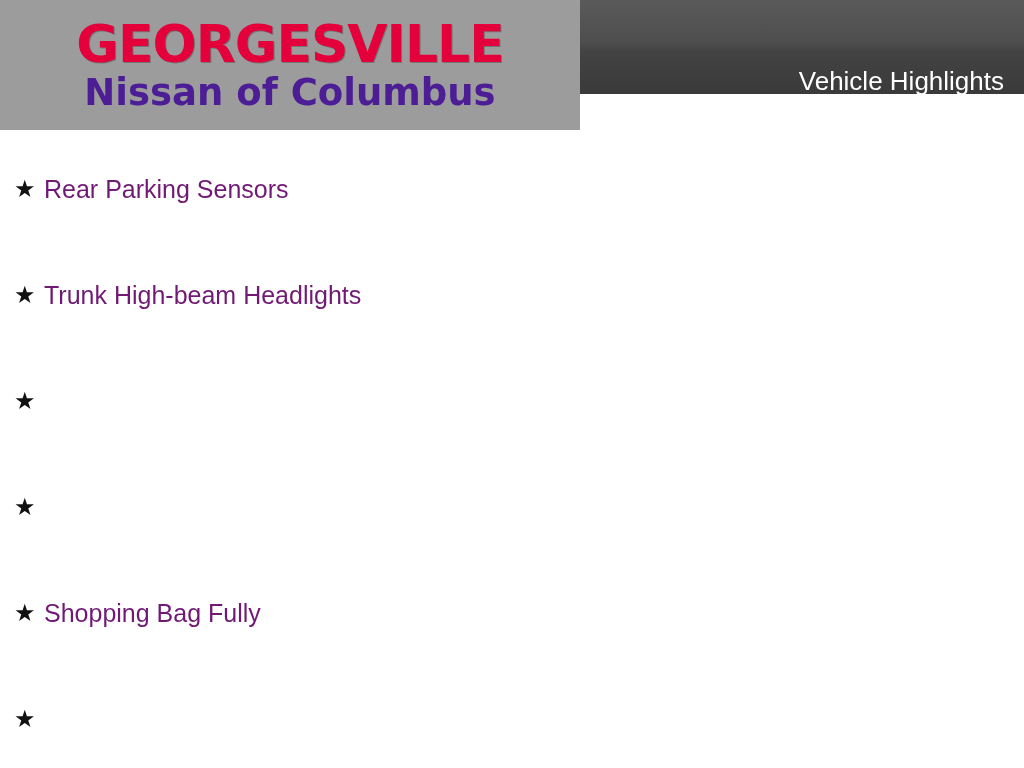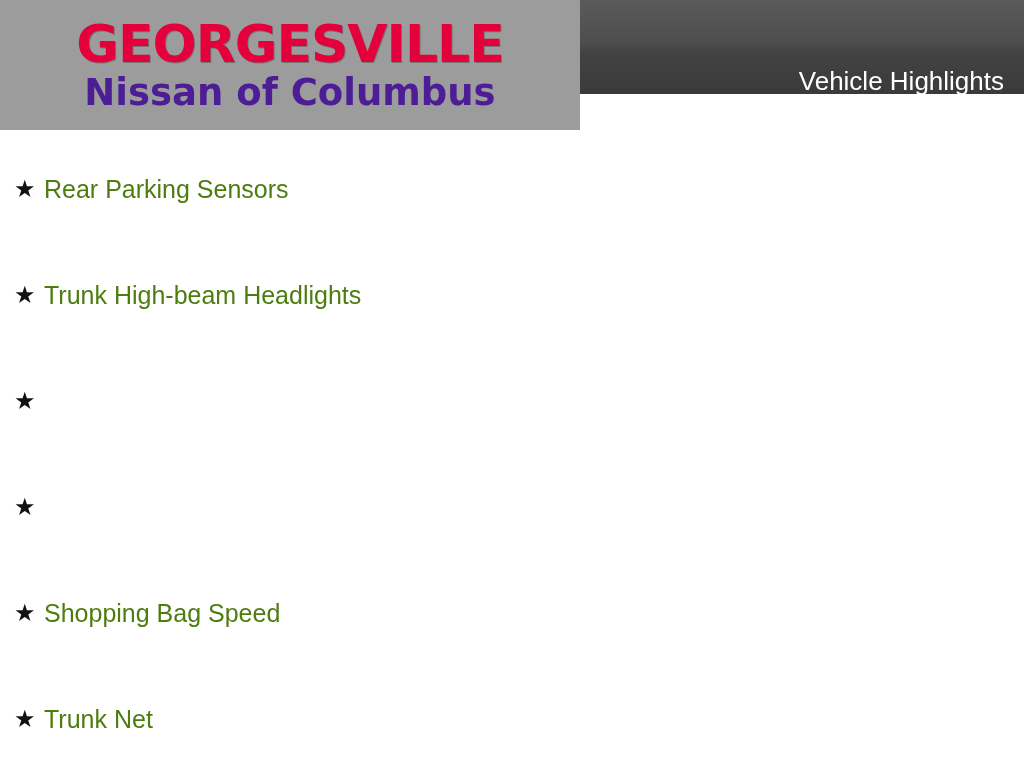--- a/index.html
+++ b/index.html
@@ -98,21 +98,21 @@
   .bullet-star {
     width: 30px;
     font-size: 24px;
     color: #111111;
     line-height: 1;
     flex: 0 0 auto;
   }
 
   .highlight-label {
     font-size: 25px;
-    color: #4d7c0f;
+    color: #701a75;
     font-family: "Liberation Sans", sans-serif;
     white-space: nowrap;
   }
 </style>
 </head>
 <body>
 
 <div class="page">
 
   <div class="header">
@@ -140,23 +140,22 @@
     <li class="highlight-item">
       <span class="bullet-star">★</span>
     </li>
 
     <li class="highlight-item">
       <span class="bullet-star">★</span>
     </li>
 
     <li class="highlight-item">
       <span class="bullet-star">★</span>
-      <span class="highlight-label">Shopping Bag Speed</span>
+      <span class="highlight-label">Shopping Bag Fully</span>
     </li>
 
     <li class="highlight-item">
       <span class="bullet-star">★</span>
-      <span class="highlight-label">Trunk Net</span>
     </li>
 
   </ul>
 
 </div>
 
 </body></html>

